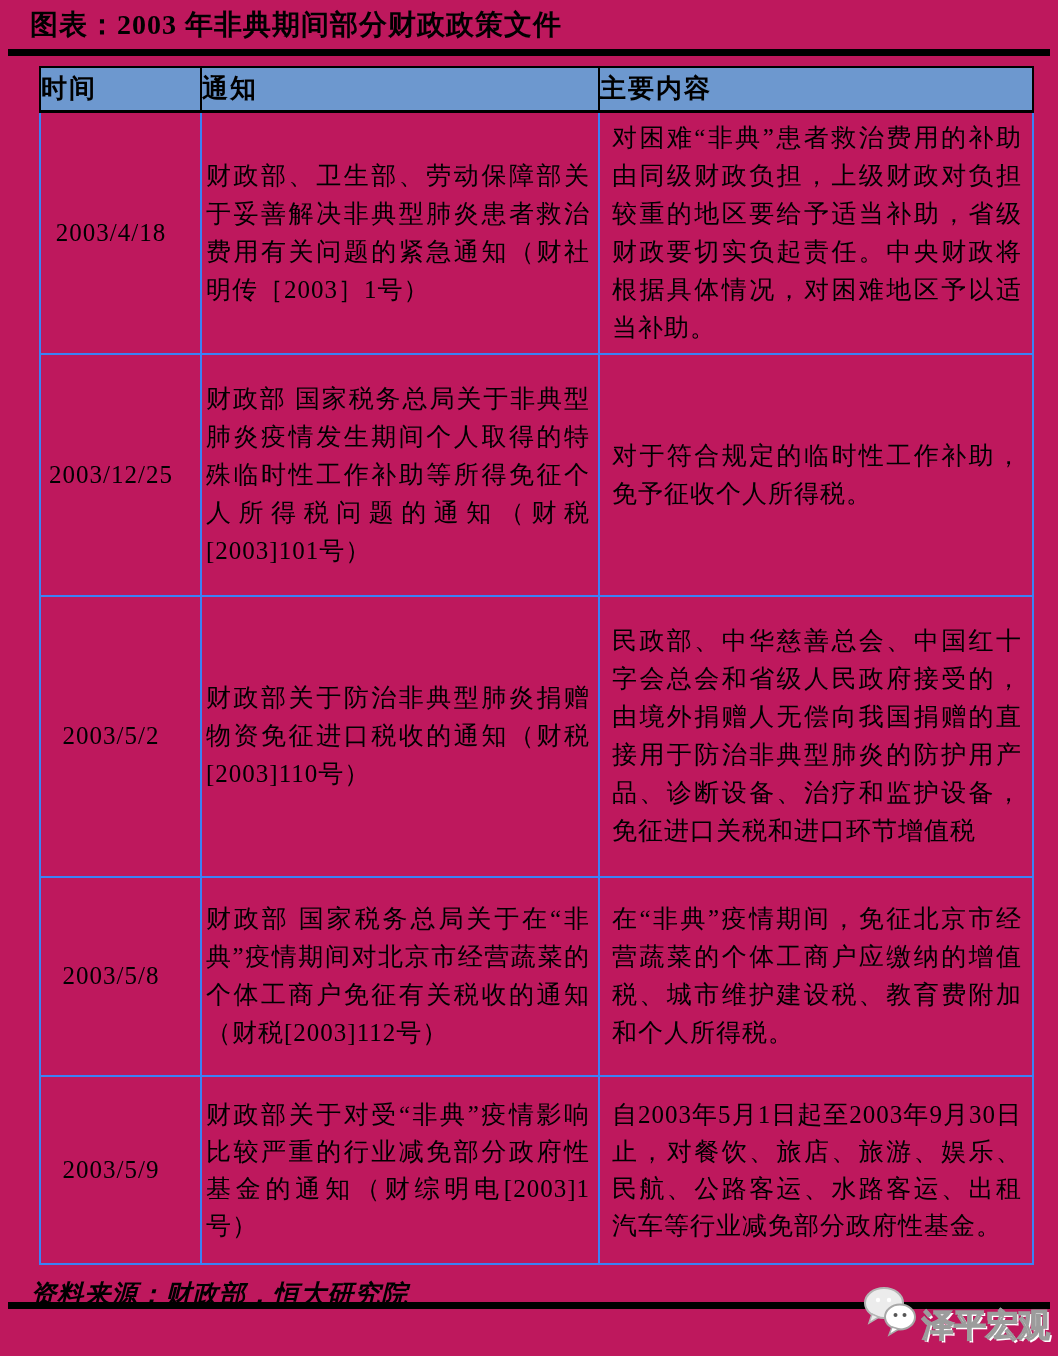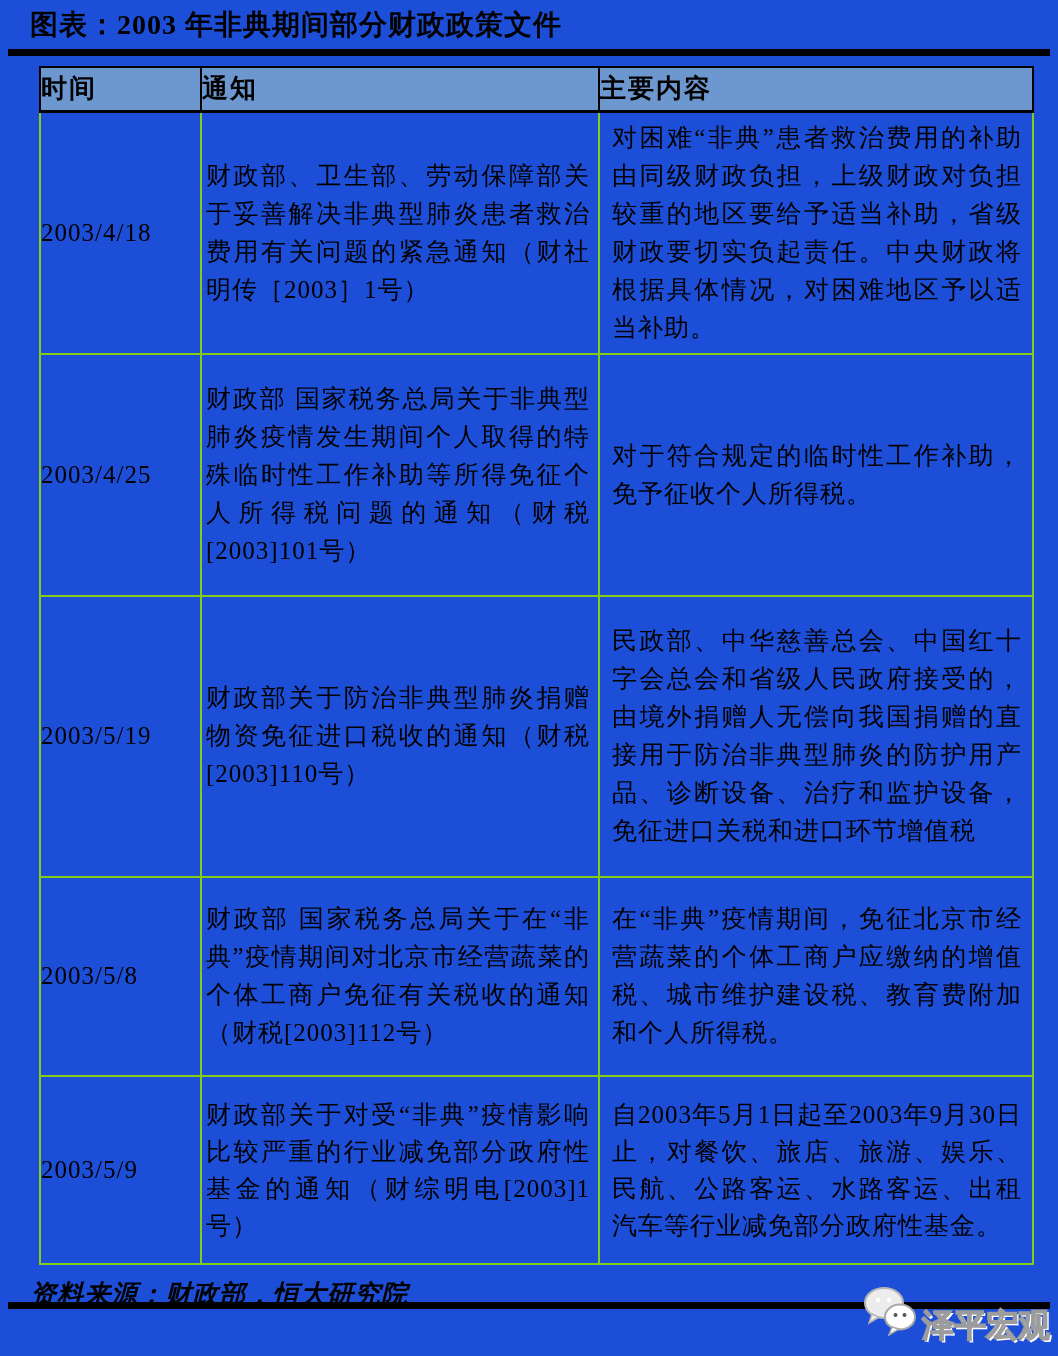--- a/index.html
+++ b/index.html
@@ -1,21 +1,21 @@
 <!DOCTYPE html>
 <html><head>
 <meta charset="utf-8">
 <style>
   * { margin: 0; padding: 0; box-sizing: border-box; }
   html, body { background: #ffffff; }
   .page {
     position: relative;
     width: 1058px;
     height: 1356px;
-    background: #1d4ed8;
+    background: #be185d;
     font-family: "Liberation Serif", "DejaVu Serif", serif;
     color: #000;
     overflow: hidden;
   }
   .title {
     position: absolute;
     left: 30px;
     top: 6px;
     font-size: 28px;
     font-weight: bold;
@@ -45,28 +45,28 @@
     border: 2px solid #000;
     border-bottom-width: 3px;
     height: 44px;
     font-size: 26px;
     font-weight: bold;
     text-align: left;
     vertical-align: middle;
     letter-spacing: 2px;
   }
   table.policy td {
-    border: 2px solid #84cc16;
+    border: 2px solid #3b82f6;
     font-size: 25px;
     line-height: 38px;
     vertical-align: middle;
     letter-spacing: 1px;
   }
   td.date {
-    text-align: left;
+    text-align: center;
     padding-right: 19px;
     white-space: nowrap;
     letter-spacing: 0;
   }
   td.notice {
     padding: 6px 8px 6px 4px;
     text-align: justify;
     text-justify: inter-character;
   }
   td.content {
@@ -140,26 +140,26 @@
         <th style="background:#6D98CF">主要内容</th>
       </tr>
     </thead>
     <tbody>
       <tr class="r1">
         <td class="date">2003/4/18</td>
         <td class="notice">财政部、卫生部、劳动保障部关于妥善解决非典型肺炎患者救治费用有关问题的紧急通知（财社明传［2003］1号）</td>
         <td class="content">对困难“非典”患者救治费用的补助由同级财政负担，上级财政对负担较重的地区要给予适当补助，省级财政要切实负起责任。中央财政将根据具体情况，对困难地区予以适当补助。</td>
       </tr>
       <tr class="r2">
-        <td class="date">2003/4/25</td>
+        <td class="date">2003/12/25</td>
         <td class="notice">财政部 国家税务总局关于非典型肺炎疫情发生期间个人取得的特殊临时性工作补助等所得免征个人所得税问题的通知（财税[2003]101号）</td>
         <td class="content">对于符合规定的临时性工作补助，免予征收个人所得税。</td>
       </tr>
       <tr class="r3">
-        <td class="date">2003/5/19</td>
+        <td class="date">2003/5/2</td>
         <td class="notice">财政部关于防治非典型肺炎捐赠物资免征进口税收的通知（财税[2003]110号）</td>
         <td class="content">民政部、中华慈善总会、中国红十字会总会和省级人民政府接受的，由境外捐赠人无偿向我国捐赠的直接用于防治非典型肺炎的防护用产品、诊断设备、治疗和监护设备，免征进口关税和进口环节增值税</td>
       </tr>
       <tr class="r4">
         <td class="date">2003/5/8</td>
         <td class="notice">财政部 国家税务总局关于在“非典”疫情期间对北京市经营蔬菜的个体工商户免征有关税收的通知（财税[2003]112号）</td>
         <td class="content">在“非典”疫情期间，免征北京市经营蔬菜的个体工商户应缴纳的增值税、城市维护建设税、教育费附加和个人所得税。</td>
       </tr>
       <tr class="r5">
         <td class="date">2003/5/9</td>

